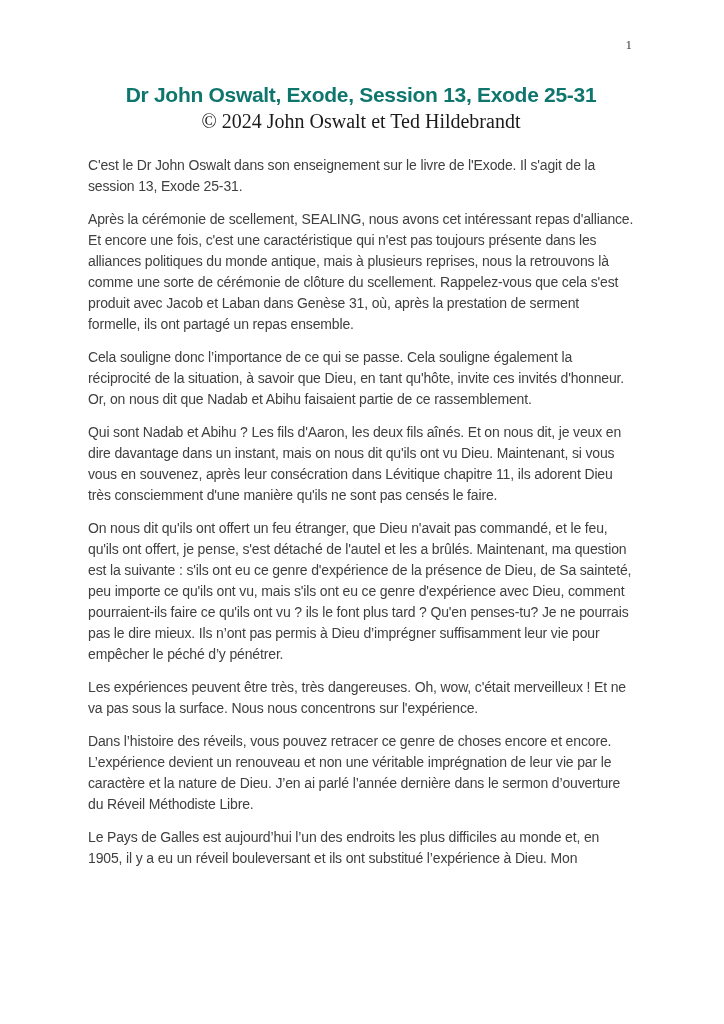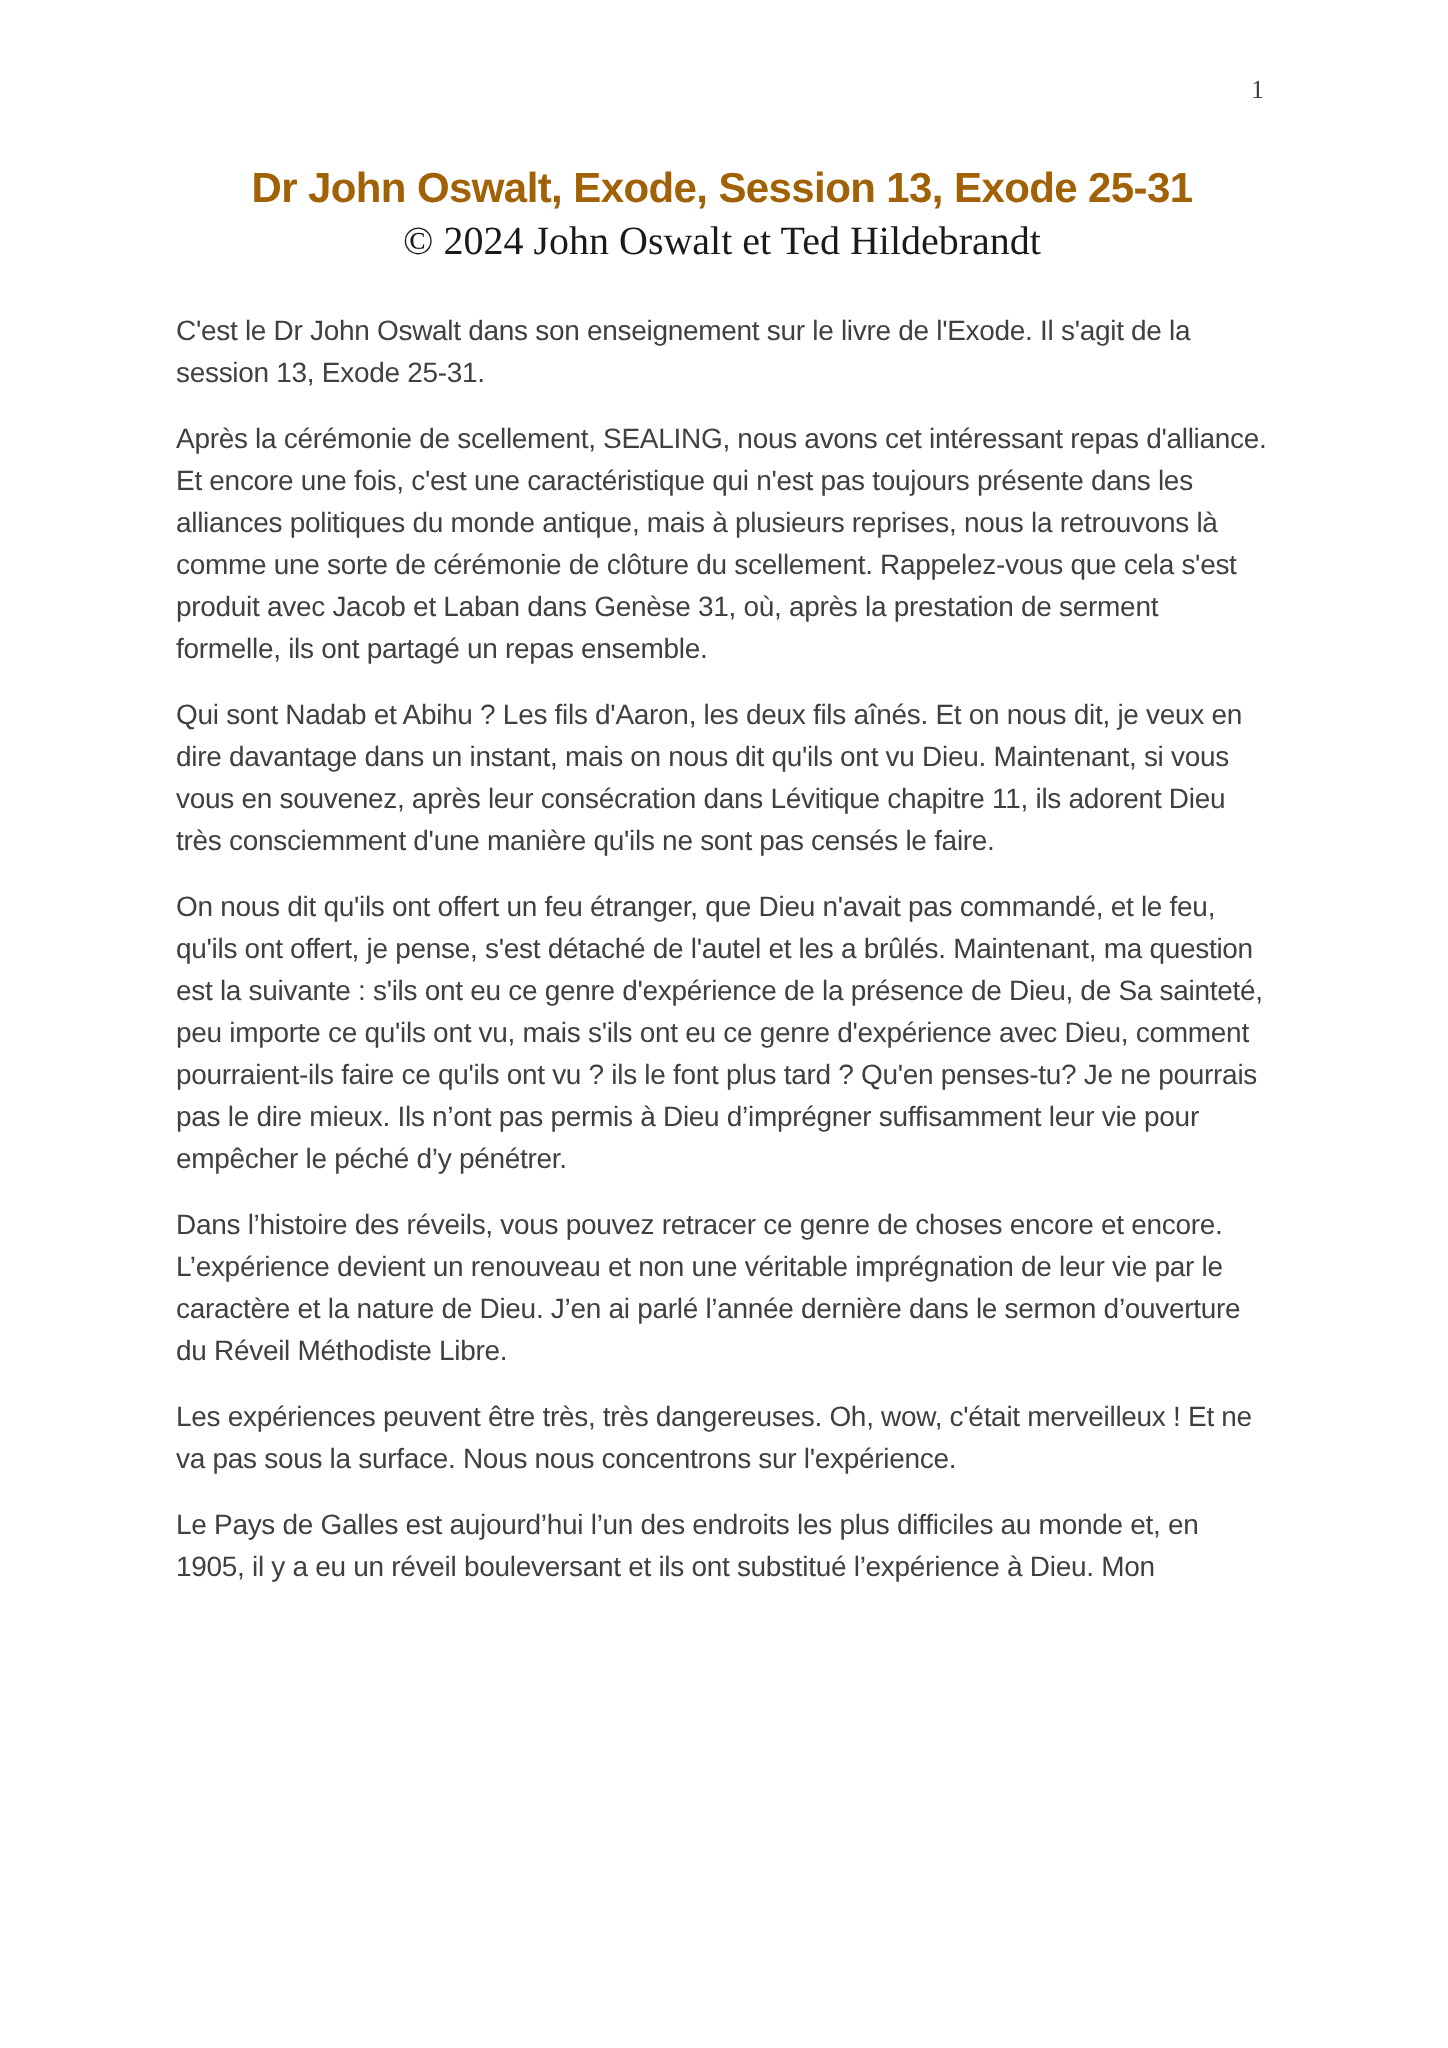--- a/index.html
+++ b/index.html
@@ -29,21 +29,21 @@
     padding-right: 2px;
   }
   .doc-title {
     margin: 29px 0 0 0;
     text-align: center;
     font-family: "Liberation Sans", sans-serif;
     font-weight: bold;
     font-size: 21px;
     line-height: 27px;
     letter-spacing: -0.3px;
-    color: #a16207;
+    color: #0f766e;
   }
   .doc-copyright {
     margin: 3px 0 0 0;
     text-align: center;
     font-family: "Liberation Serif", serif;
     font-size: 20px;
     line-height: 20px;
     color: #1a1a1a;
   }
   .doc-body {
@@ -66,20 +66,21 @@
   <div class="content">
     <div class="page-number">1</div>
 
     <h1 class="doc-title">Dr John Oswalt, Exode, Session 13, Exode 25-31</h1>
 
     <div class="doc-copyright">© 2024 John Oswalt et Ted Hildebrandt</div>
 
     <div class="doc-body">
       <p>C'est le Dr John Oswalt dans son enseignement sur le livre de l'Exode. Il s'agit de la session 13, Exode 25-31.</p>
       <p>Après la cérémonie de scellement, SEALING, nous avons cet intéressant repas d'alliance. Et encore une fois, c'est une caractéristique qui n'est pas toujours présente dans les alliances politiques du monde antique, mais à plusieurs reprises, nous la retrouvons là comme une sorte de cérémonie de clôture du scellement. Rappelez-vous que cela s'est produit avec Jacob et Laban dans Genèse 31, où, après la prestation de serment formelle, ils ont partagé un repas ensemble.</p>
+      <p>Cela souligne donc l’importance de ce qui se passe. Cela souligne également la réciprocité de la situation, à savoir que Dieu, en tant qu'hôte, invite ces invités d'honneur. Or, on nous dit que Nadab et Abihu faisaient partie de ce rassemblement.</p>
       <p>Qui sont Nadab et Abihu ? Les fils d'Aaron, les deux fils aînés. Et on nous dit, je veux en dire davantage dans un instant, mais on nous dit qu'ils ont vu Dieu. Maintenant, si vous vous en souvenez, après leur consécration dans Lévitique chapitre 11, ils adorent Dieu très consciemment d'une manière qu'ils ne sont pas censés le faire.</p>
       <p>On nous dit qu'ils ont offert un feu étranger, que Dieu n'avait pas commandé, et le feu, qu'ils ont offert, je pense, s'est détaché de l'autel et les a brûlés. Maintenant, ma question est la suivante : s'ils ont eu ce genre d'expérience de la présence de Dieu, de Sa sainteté, peu importe ce qu'ils ont vu, mais s'ils ont eu ce genre d'expérience avec Dieu, comment pourraient-ils faire ce qu'ils ont vu ? ils le font plus tard ? Qu'en penses-tu? Je ne pourrais pas le dire mieux. Ils n’ont pas permis à Dieu d’imprégner suffisamment leur vie pour empêcher le péché d’y pénétrer.</p>
+      <p>Les expériences peuvent être très, très dangereuses. Oh, wow, c'était merveilleux ! Et ne va pas sous la surface. Nous nous concentrons sur l'expérience.</p>
       <p>Dans l’histoire des réveils, vous pouvez retracer ce genre de choses encore et encore. L’expérience devient un renouveau et non une véritable imprégnation de leur vie par le caractère et la nature de Dieu. J’en ai parlé l’année dernière dans le sermon d’ouverture du Réveil Méthodiste Libre.</p>
-      <p>Les expériences peuvent être très, très dangereuses. Oh, wow, c'était merveilleux ! Et ne va pas sous la surface. Nous nous concentrons sur l'expérience.</p>
       <p>Le Pays de Galles est aujourd’hui l’un des endroits les plus difficiles au monde et, en 1905, il y a eu un réveil bouleversant et ils ont substitué l’expérience à Dieu. Mon</p>
     </div>
   </div>
 </div>
 
 </body></html>

